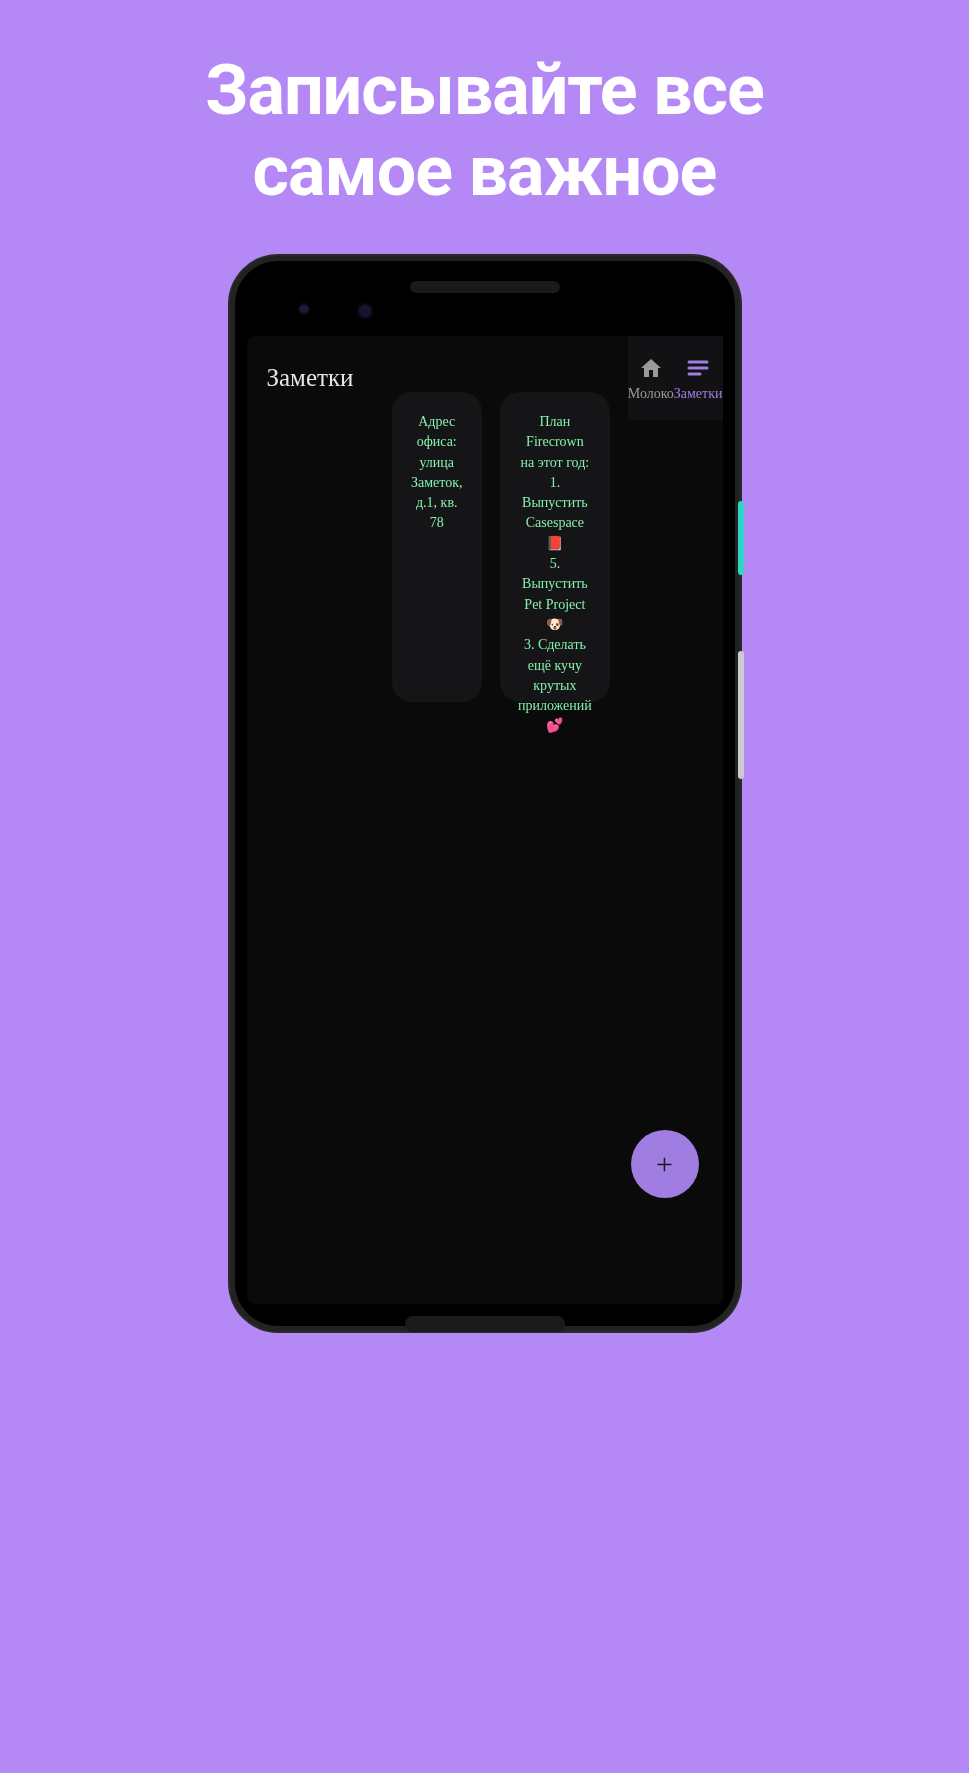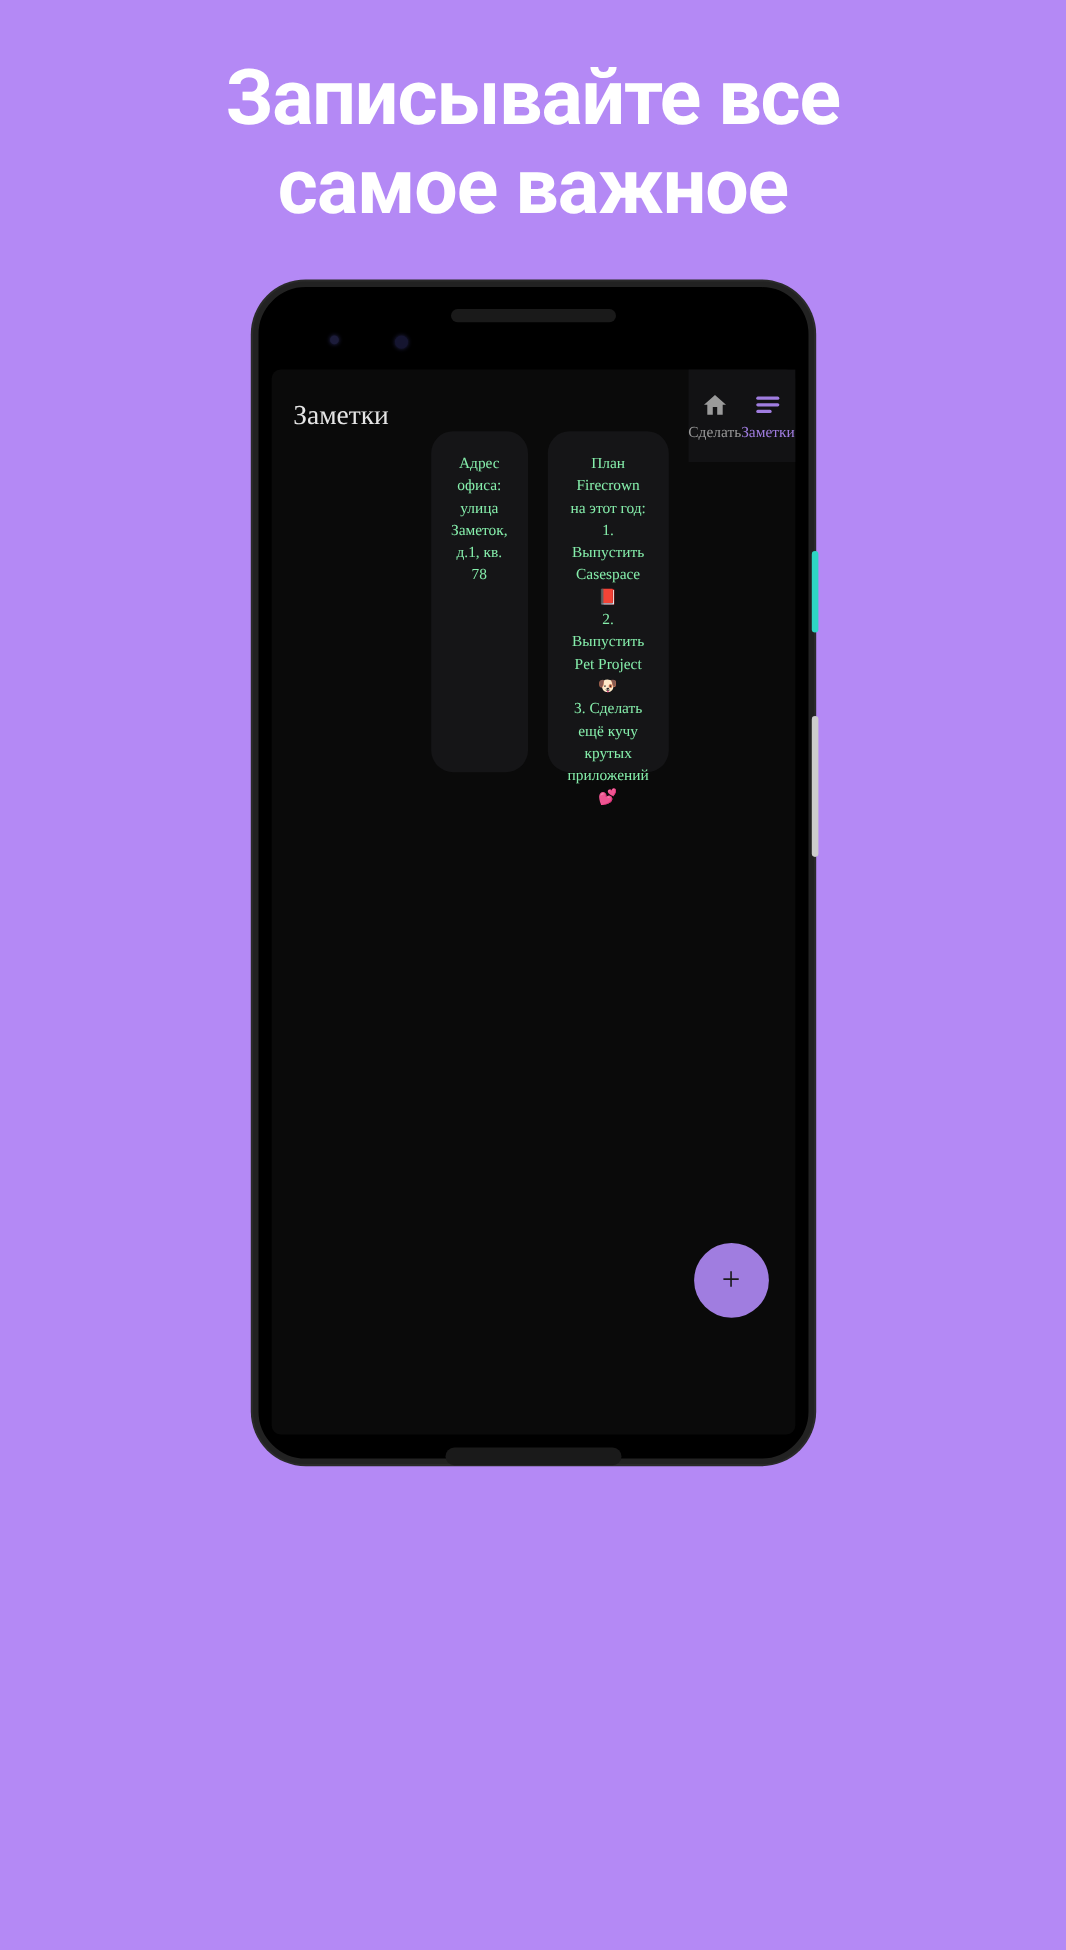--- a/index.html
+++ b/index.html
@@ -200,37 +200,37 @@
       <div class="screen-title">Заметки</div>
     </div>
 
     <div class="notes-grid">
       <div class="note-card">
         <span style="white-space:pre-line;">Адрес офиса: улица Заметок, д.1, кв. 78</span>
       </div>
       <div class="note-card">
         <span style="white-space:pre-line;">План Firecrown на этот год:
 1. Выпустить Casespace 📕
-2. Выпустить Pet Project 🐶
+5. Выпустить Pet Project 🐶
 3. Сделать ещё кучу крутых приложений 💕</span>
       </div>
     </div>
 
     <div class="fab">
       <span class="fab-icon">+</span>
     </div>
 
     <div class="bottom-nav">
       <div class="nav-item">
         <span class="nav-icon">
           <svg width="24" height="24" viewBox="0 0 24 24" fill="#9a9a9a">
               <path d="M12 3 L2 12 L5 12 L5 21 L10 21 L10 14 L14 14 L14 21 L19 21 L19 12 L22 12 Z"></path>
             </svg>
         </span>
-        <span class="nav-label">Сделать</span>
+        <span class="nav-label">Молоко</span>
       </div>
       <div class="nav-item active">
         <span class="nav-icon">
           <svg width="24" height="24" viewBox="0 0 24 24" fill="none" stroke="#a07de0" stroke-width="3" stroke-linecap="round">
               <line x1="3" y1="6" x2="21" y2="6"></line>
               <line x1="3" y1="12" x2="21" y2="12"></line>
               <line x1="3" y1="18" x2="14" y2="18"></line>
             </svg>
         </span>
         <span class="nav-label">Заметки</span>

